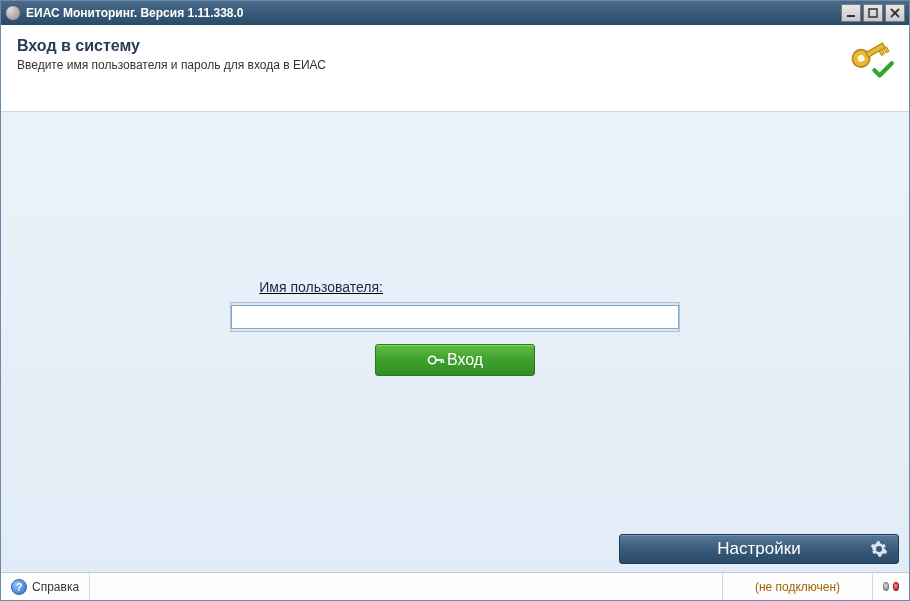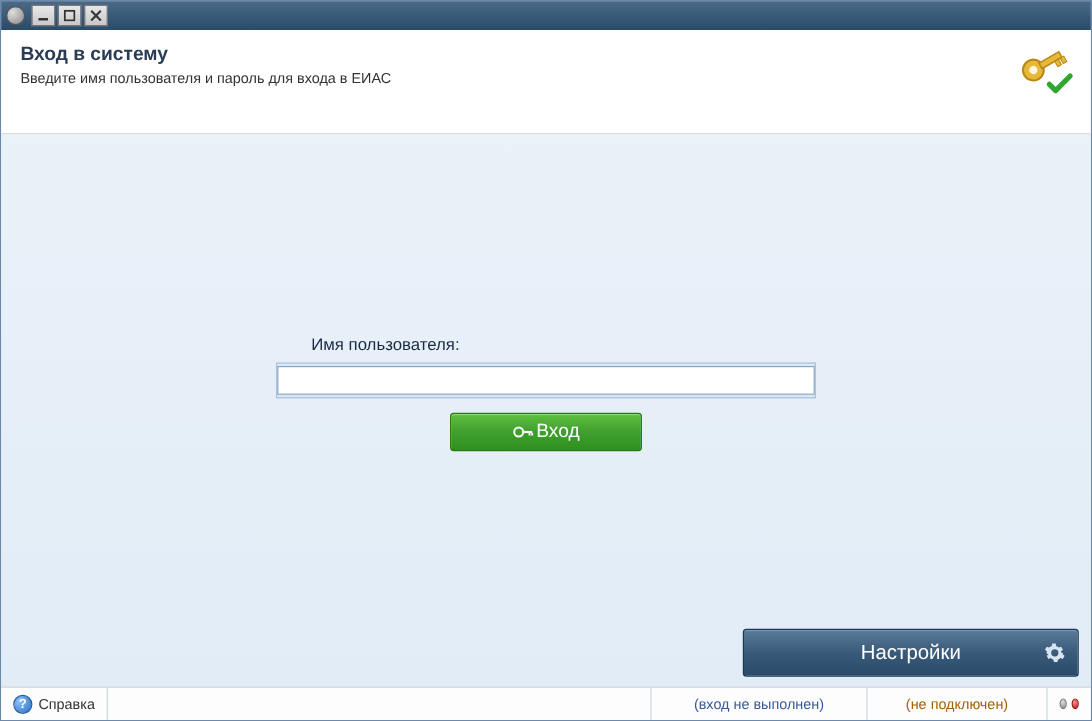--- a/index.html
+++ b/index.html
@@ -78,21 +78,21 @@
       transform: translateX(-50%);
       width: 450px;
     }
     .form-row {
       display: flex;
       align-items: center;
       height: 30px;
       margin-bottom: 0;
     }
     .form-row.active { background: #d9e6f3; border: 1px solid #a9c3dd; }
-    .form-row:not(.active) { border: 1px solid transparent; }
+    .form-row:not(.active) { border: 1px solid transparent; text-decoration: underline; }
     .form-label {
       width: 160px;
       text-align: right;
       padding-right: 8px;
       font-size: 14px;
       color: #1a2a44;
     }
     .form-input {
       flex: 1;
       height: 24px;
@@ -119,21 +119,21 @@
       gap: 2px;
       box-shadow: inset 0 1px 0 rgba(255,255,255,0.3);
     }
     .login-button .key-icon { width: 18px; height: 18px; }
 
     .settings-button {
       position: absolute;
       bottom: 8px;
       right: 10px;
       width: 280px;
-      height: 40px;
+      height: 30px;
       background: linear-gradient(to bottom, #5a7a9a 0%, #3a5a7a 50%, #2a4a6a 100%);
       border: 1px solid #1a3a5a;
       border-radius: 3px;
       color: #fff;
       font-size: 17px;
       display: flex;
       align-items: center;
       justify-content: center;
       cursor: pointer;
       box-shadow: inset 0 1px 0 rgba(255,255,255,0.2);
@@ -172,20 +172,21 @@
     .led.grey { background: radial-gradient(circle at 30% 30%, #ddd, #888); border:1px solid #777;}
     .led.red { background: radial-gradient(circle at 30% 30%, #ff8a8a, #c02020); border:1px solid #901010;}
   </style>
 </head>
 <body>
 
 <div class="window">
 
   <div class="titlebar">
     <div class="titlebar-icon"></div>
+    <div class="titlebar-text">ЕИАС Мониторинг. Версия 1.11.338.0</div>
     <div class="titlebar-controls">
       <div class="tb-btn">
         <svg viewBox="0 0 10 10">
             <line x1="1" y1="8" x2="9" y2="8" stroke="#333" stroke-width="2"></line>
           </svg>
       </div>
       <div class="tb-btn">
         <svg viewBox="0 0 10 10">
             <rect x="1" y="1" width="8" height="8" fill="none" stroke="#333" stroke-width="1.5"></rect>
           </svg>
@@ -246,21 +247,20 @@
       </svg>
     </button>
   </div>
 
   <div class="statusbar">
     <div class="status-cell status-help">
       <div class="q-icon">?</div>
       <span>Справка</span>
     </div>
     <div class="status-cell status-spacer"></div>
-    <div class="status-cell status-login">(вход не выполнен)</div>
     <div class="status-cell status-conn">(не подключен)</div>
     <div class="status-cell status-leds">
       <div class="led grey"></div>
       <div class="led red"></div>
     </div>
   </div>
 
 </div>
 
 </body></html>

